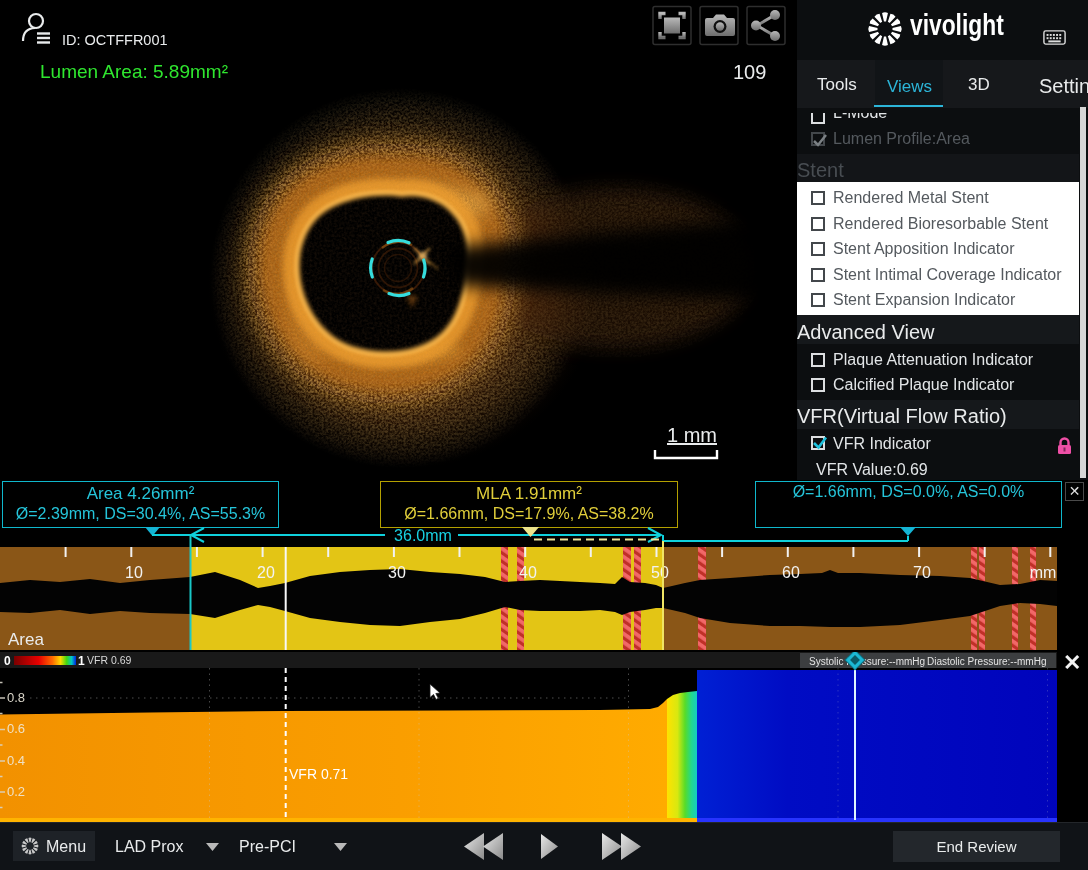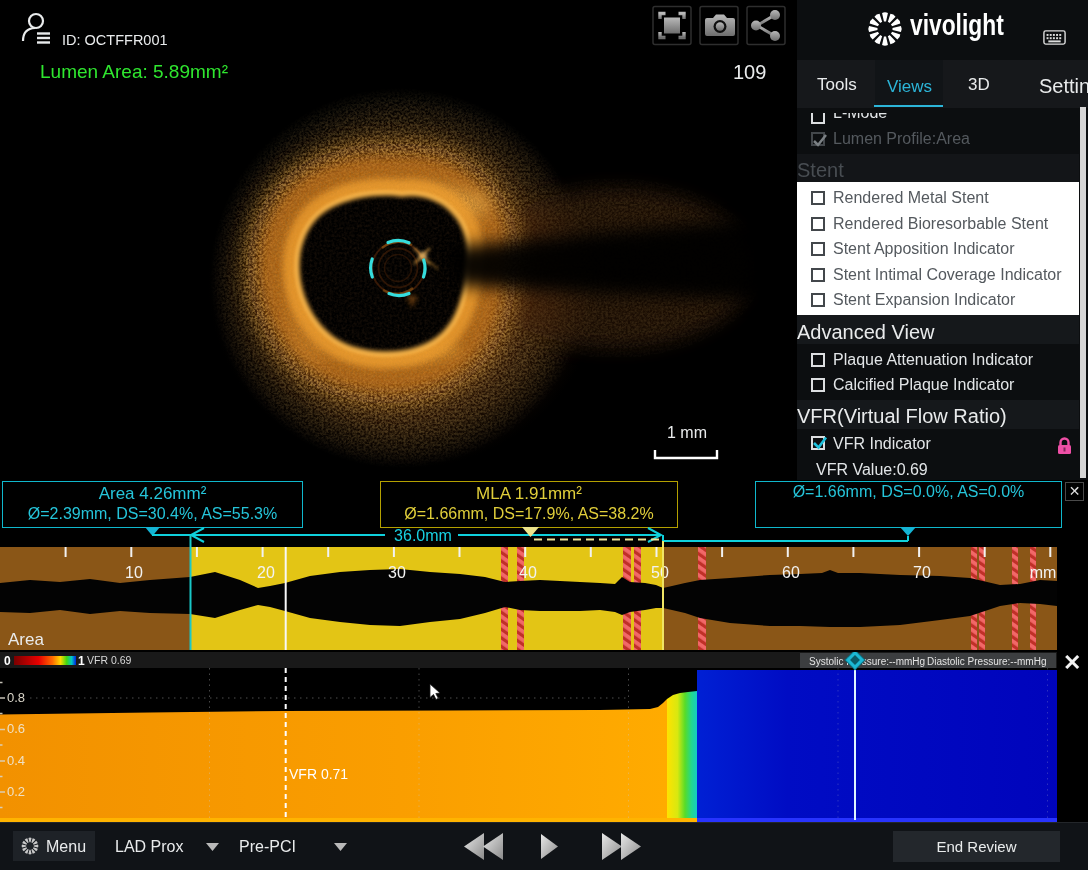--- a/index.html
+++ b/index.html
@@ -171,21 +171,21 @@
 
     <g stroke="url(#icg)" stroke-width="3">
       <line x1="107" y1="21.5" x2="124" y2="11.5"></line>
       <line x1="107" y1="21.5" x2="124" y2="31.5"></line>
     </g>
     <circle cx="106" cy="21.5" r="5" fill="url(#icg)"></circle>
     <circle cx="125" cy="11" r="5" fill="url(#icg)"></circle>
     <circle cx="125" cy="32" r="5" fill="url(#icg)"></circle>
   </svg>
 
-  <div class="abs wht" style="left:667px;top:424px;font-size:16px;">1 mm</div>
+  <div class="abs wht" style="left:667px;top:424px;font-size:20px;text-decoration:underline;">1 mm</div>
   <svg class="abs" style="left:652px;top:448px;" width="70" height="14" viewBox="0 0 70 14">
     <path d="M 3 2 L 3 10 L 65 10 L 65 2" fill="none" stroke="#fff" stroke-width="2.4"></path>
   </svg>
 
   <div class="abs" id="rpanel" style="left:797px;top:0;width:291px;height:480px;background:#0c0e10;">
 
     <svg class="abs" style="left:69px;top:9px;" width="38" height="40" viewBox="-20 -20 40 40">
       <g fill="#fff">
         <g id="pet">
             <path d="M -1.1 -7.8 L -3.1 -16.8 Q 0 -18.4 3.1 -16.8 L 1.1 -7.8 Q 0 -8.2 -1.1 -7.8 Z"></path>
@@ -288,21 +288,21 @@
 
     <div class="abs" style="left:283px;top:107px;width:6px;height:371px;background:#d6d6d6;"></div>
   </div>
 
   <div class="abs" id="measrow" style="left:0;top:478px;width:1088px;height:77px;">
     <style>
       .mbox { position:absolute; top:3px; height:47px; border:1.5px solid #0fb8cc; text-align:center; }
       .mt1 { font-size:17px; color:#25c5da; margin-top:2px; }
       .mt2 { font-size:16px; color:#25c5da; margin-top:1px; }
     </style>
-    <div class="mbox" style="left:2px;width:301px;">
+    <div class="mbox" style="left:2px;width:277px;">
       <div class="mt1">Area 4.26mm²</div>
       <div class="mt2">Ø=2.39mm, DS=30.4%, AS=55.3%</div>
     </div>
     <div class="mbox" style="left:380px;width:298px;border-color:#b3a000;">
       <div class="mt1" style="color:#e0ce3a;">MLA 1.91mm²</div>
       <div class="mt2" style="color:#e0ce3a;">Ø=1.66mm, DS=17.9%, AS=38.2%</div>
     </div>
     <div class="mbox" style="left:755px;width:307px;">
       <div class="mt2">Ø=1.66mm, DS=0.0%, AS=0.0%</div>
     </div>

